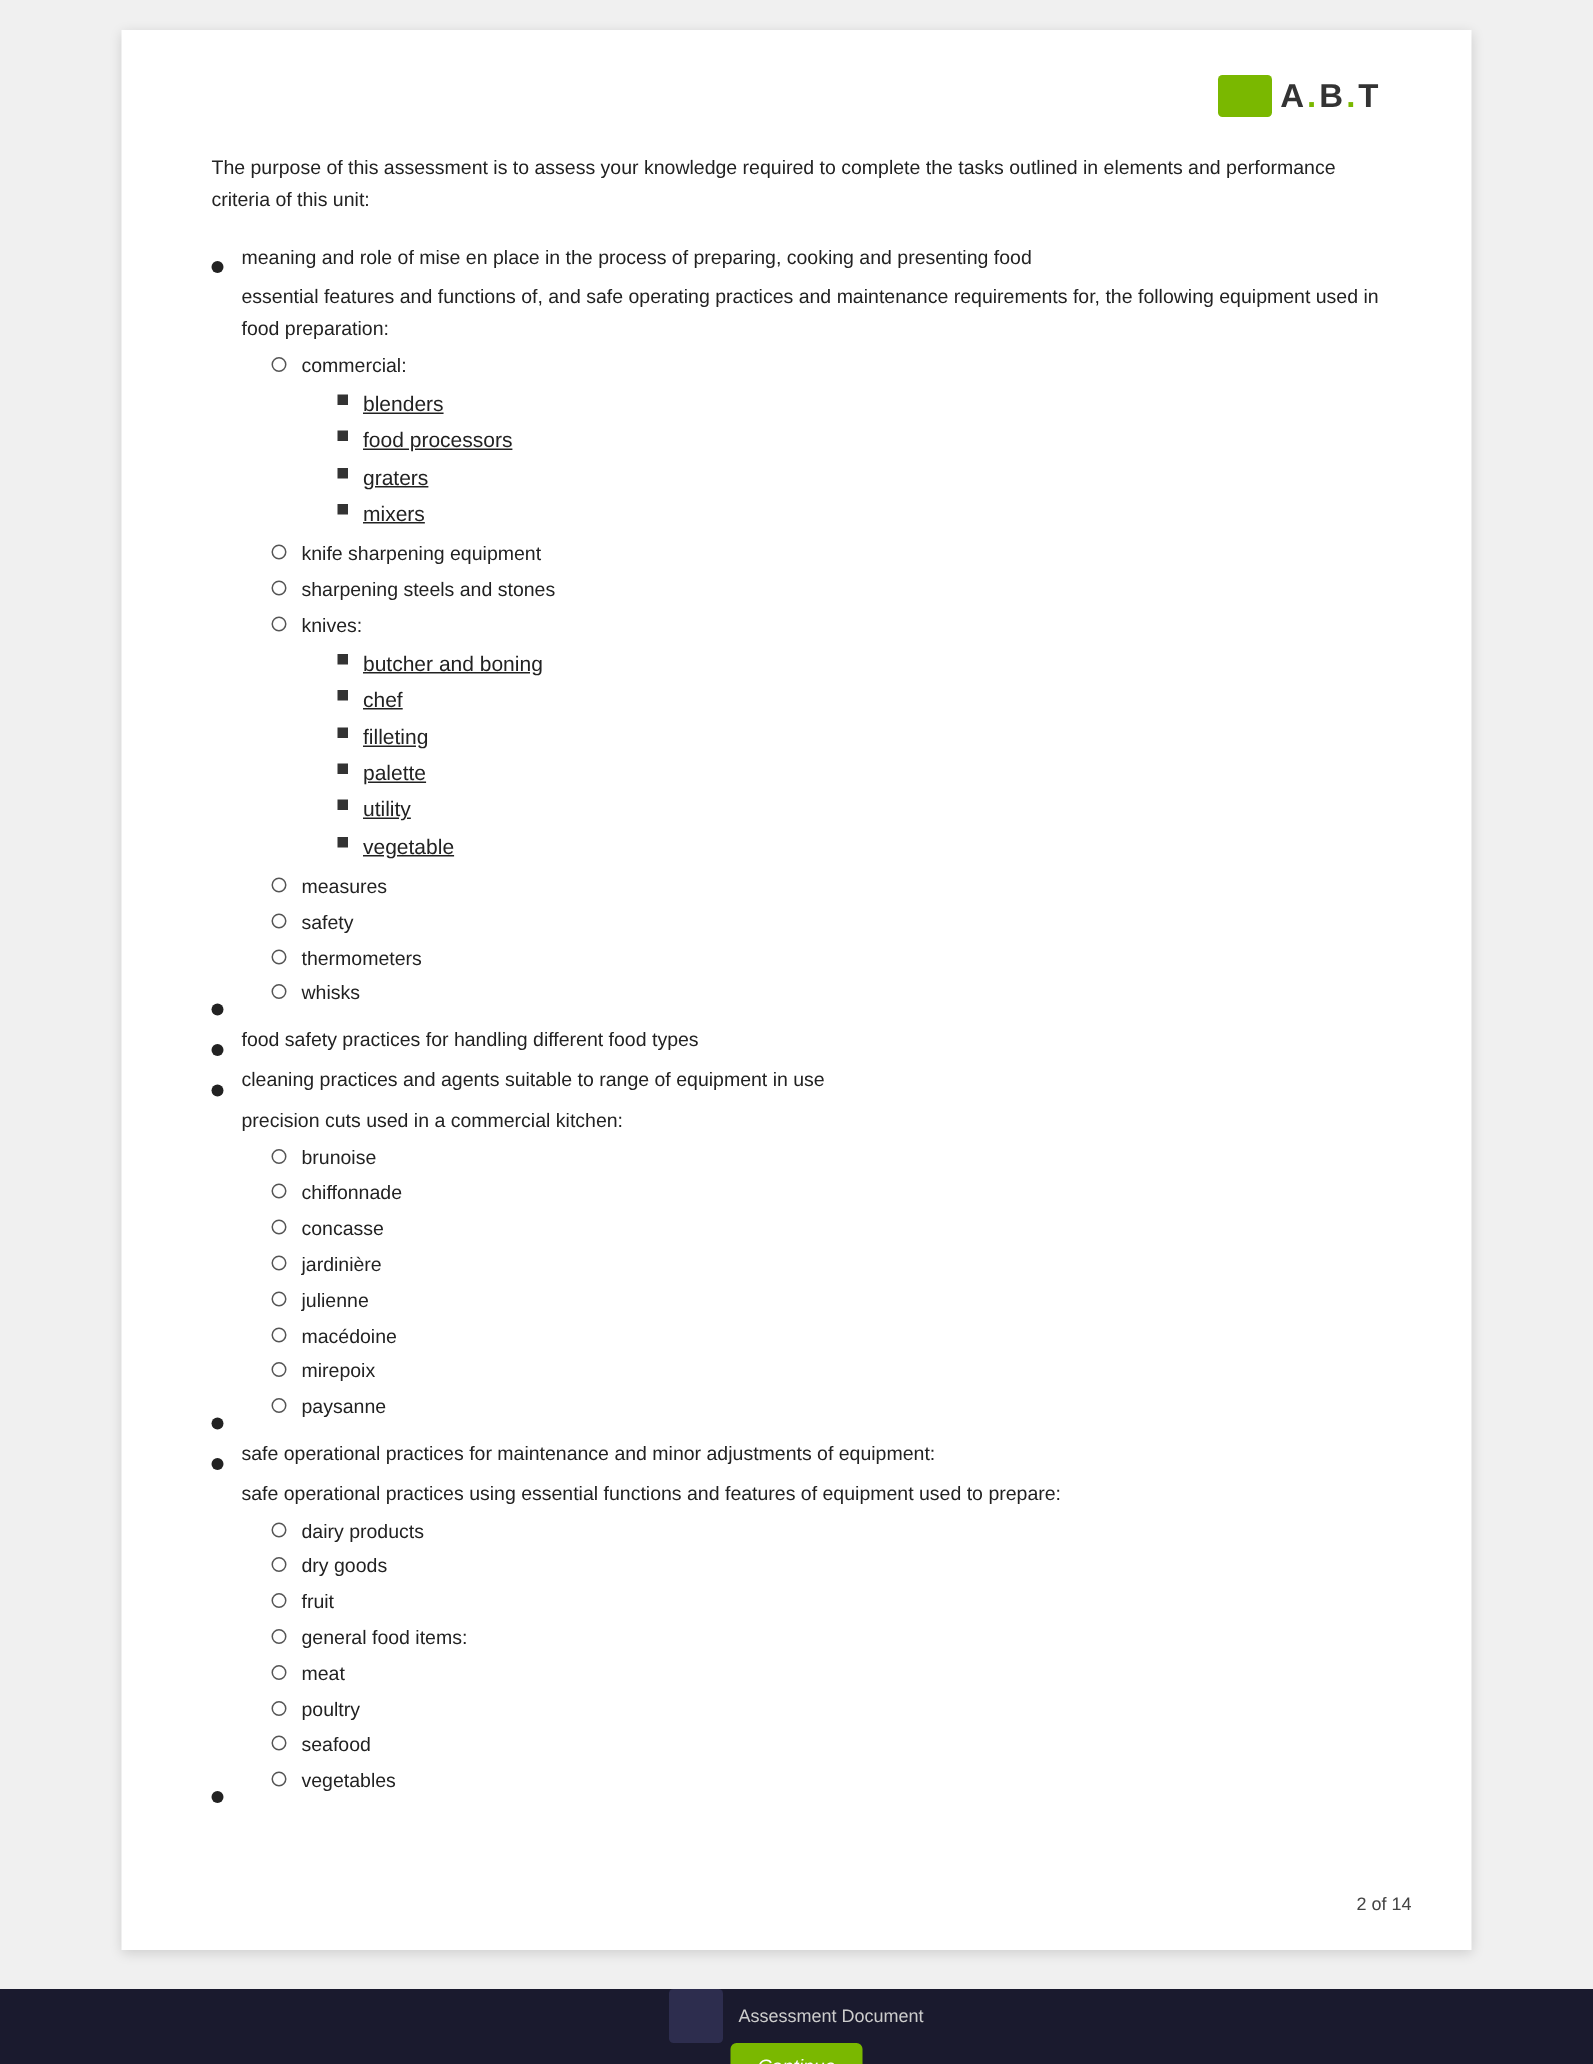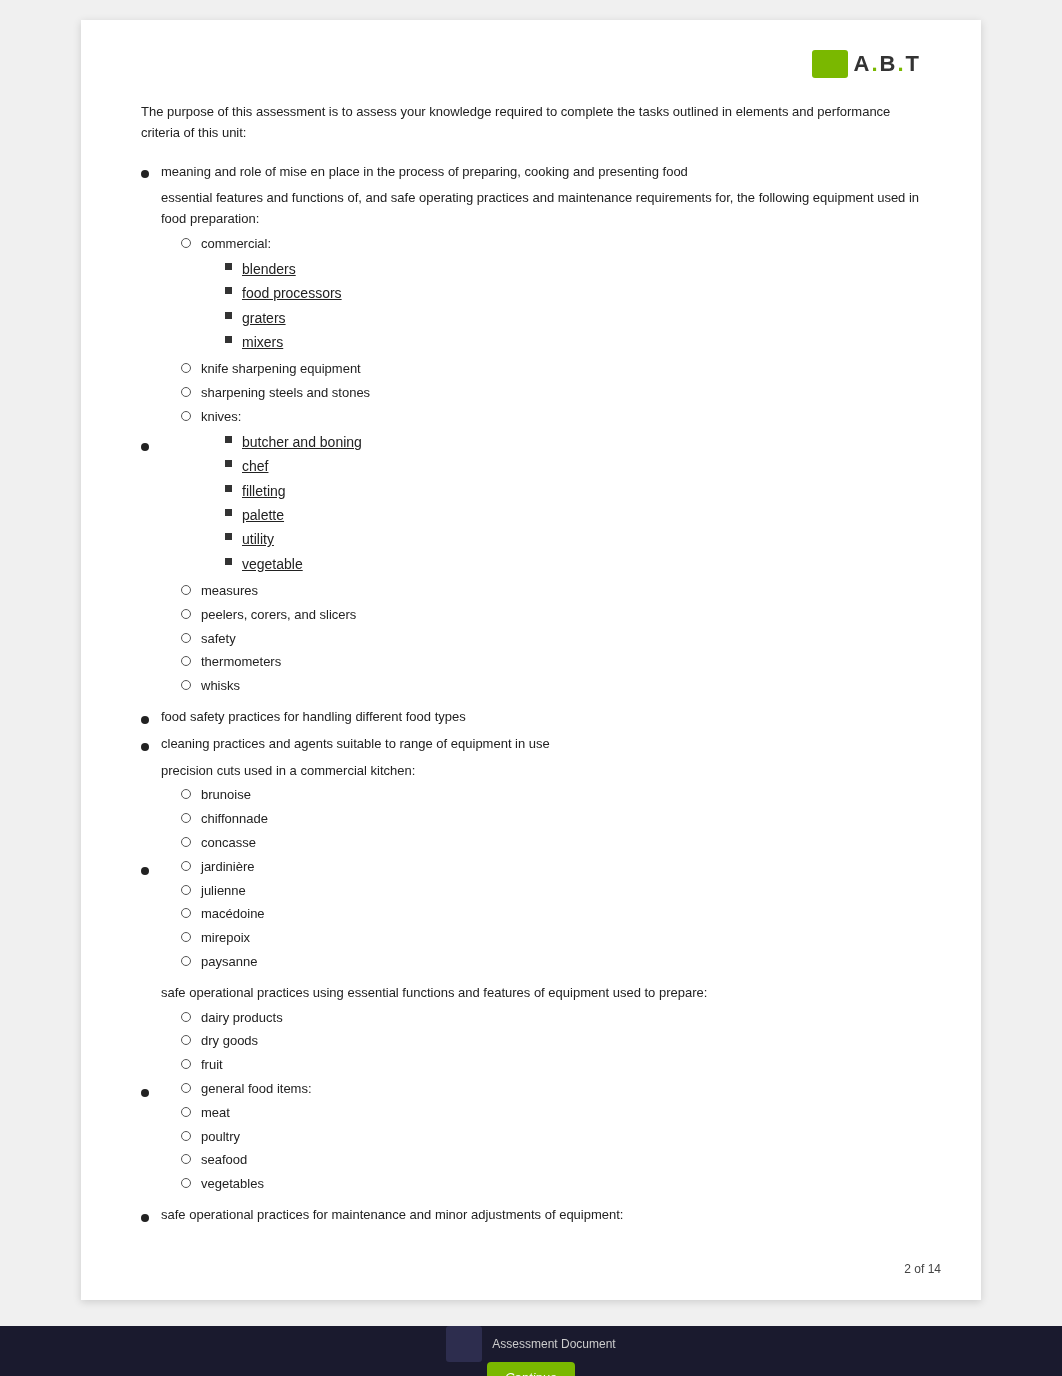--- a/index.html
+++ b/index.html
@@ -70,21 +70,21 @@
     }
 
     .bullet-list {
       list-style: none;
       padding: 0;
       margin: 0;
     }
 
     .bullet-list > li {
       display: flex;
-      align-items: center;
+      align-items: flex-end;
       margin-bottom: 6px;
       font-size: 13px;
       color: #222;
       line-height: 1.6;
     }
 
     .bullet-dot {
       display: inline-block;
       width: 8px;
       height: 8px;
@@ -302,24 +302,20 @@
                   </li>
                 </ul>
               </span>
             </li>
 
             <li>
               <span class="o-bullet"></span>
               <span>measures</span>
             </li>
 
-            <li>
-              <span class="o-bullet"></span>
-              <span>peelers, corers, and slicers</span>
-            </li>
 
             <li>
               <span class="o-bullet"></span>
               <span>safety</span>
             </li>
 
             <li>
               <span class="o-bullet"></span>
               <span>thermometers</span>
             </li>
@@ -378,20 +374,25 @@
             <li>
               <span class="o-bullet"></span>
               <span>paysanne</span>
             </li>
           </ul>
         </span>
       </li>
 
       <li>
         <span class="bullet-dot"></span>
+        <span class="bullet-text">safe operational practices for maintenance and minor adjustments of equipment:</span>
+      </li>
+
+      <li>
+        <span class="bullet-dot"></span>
         <span class="bullet-text">
           <span>safe operational practices using essential functions and features of equipment used to prepare:</span>
           <ul class="sub-list-o">
             <li>
               <span class="o-bullet"></span>
               <span>dairy products</span>
             </li>
             <li>
               <span class="o-bullet"></span>
               <span>dry goods</span>
@@ -415,25 +416,20 @@
             <li>
               <span class="o-bullet"></span>
               <span>seafood</span>
             </li>
             <li>
               <span class="o-bullet"></span>
               <span>vegetables</span>
             </li>
           </ul>
         </span>
-      </li>
-
-      <li>
-        <span class="bullet-dot"></span>
-        <span class="bullet-text">safe operational practices for maintenance and minor adjustments of equipment:</span>
       </li>
 
     </ul>
 
     <div class="page-number">
       <span>2</span>
       <span>of</span>
       <span>14</span>
     </div>
 

